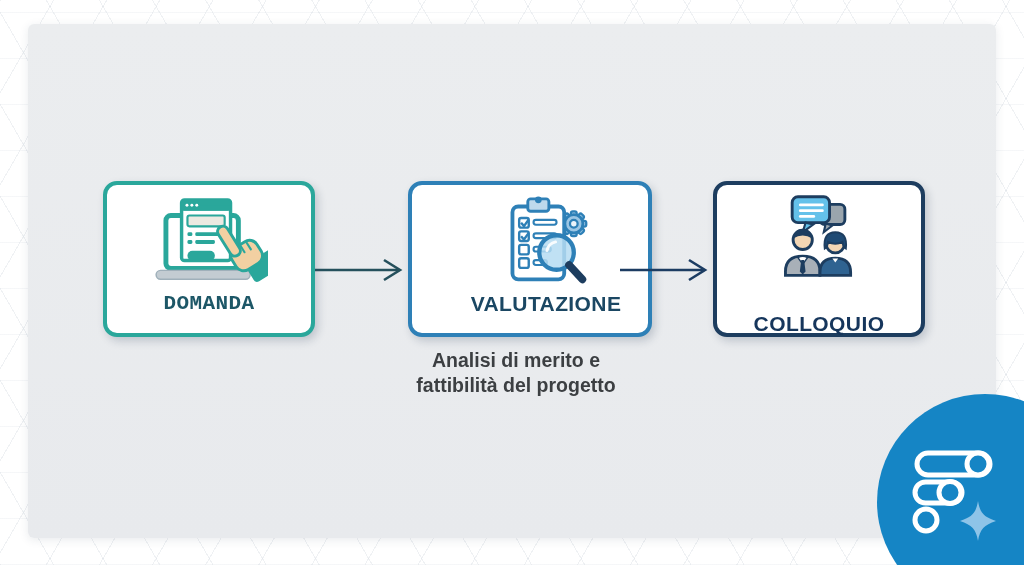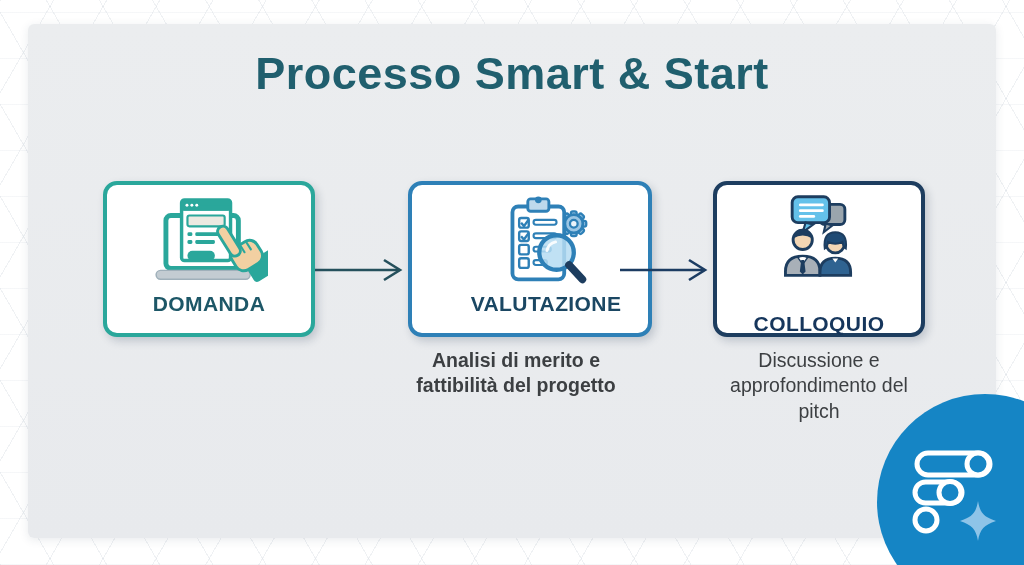--- a/index.html
+++ b/index.html
@@ -49,23 +49,22 @@
   .desc-3{left:711px;width:216px;}
   .logo{position:absolute;left:862px;top:388px;width:240px;height:240px;}
 </style>
 </head>
 <body>
 
 <div class="canvas">
 
   <div class="panel"></div>
 
-  <h1 class="title">Processo Smart &amp; Start</h1>
 
-  <div class="card card-1" style="border-color: rgb(42, 167, 155);">
+  <div class="card card-1" style="border-color: rgb(42, 167, 155); font-family: Liberation Mono, monospace;">
     <div class="icon-wrap">
       <svg width="118" height="94" viewBox="0 0 120 96">
         <rect x="16" y="22" width="74" height="54" rx="5" fill="#ffffff" stroke="#2aa79b" stroke-width="5"></rect>
         <rect x="6" y="78" width="96" height="9" rx="4.5" fill="#c3ccd2" stroke="#9fb0ba" stroke-width="1.5"></rect>
         <rect x="32" y="6" width="50" height="62" rx="3" fill="#ffffff" stroke="#2aa79b" stroke-width="3.5"></rect>
         <rect x="32" y="6" width="50" height="11" rx="3" fill="#2aa79b"></rect>
         <rect x="32" y="12" width="50" height="5" fill="#2aa79b"></rect>
         <circle cx="37.5" cy="11.5" r="1.5" fill="#ffffff"></circle>
         <circle cx="42.5" cy="11.5" r="1.5" fill="#ffffff"></circle>
         <circle cx="47.5" cy="11.5" r="1.5" fill="#ffffff"></circle>
@@ -150,21 +149,20 @@
         <path d="M56,88 v-3 q0,-15 16,-15 q16,0 16,15 v3 z" fill="#2f6391" stroke="#1d3d5f" stroke-width="3"></path>
         <path d="M69,70.5 l3,4 l3,-4 z" fill="#ffffff"></path>
         <circle cx="72" cy="55" r="9.5" fill="#f3d6b4" stroke="#1d3d5f" stroke-width="3"></circle>
         <path d="M61,60 q-2,-17 11,-17 q13,0 11,17 q-3,-2 -3.5,-7 q-7.5,4 -15,0 q-0.5,5 -3.5,7 z" fill="#1f4a74" stroke="#1d3d5f" stroke-width="2"></path>
       </svg>
     </div>
     <div class="card-label" style="color: rgb(22, 54, 92);">COLLOQUIO</div>
   </div>
 
   <div class="desc desc-2">Analisi di merito e fattibilità del progetto</div>
-  <div class="desc desc-3">Discussione e approfondimento del pitch</div>
 
   <svg class="logo" viewBox="0 0 240 240">
     <circle cx="123" cy="114" r="108" fill="#1585c5"></circle>
     <g fill="none" stroke="#ffffff" stroke-width="5">
       <rect x="55" y="65" width="73" height="22" rx="11"></rect>
       <circle cx="116" cy="76" r="11" fill="#1585c5"></circle>
       <rect x="53" y="94" width="47" height="21" rx="10.5"></rect>
       <circle cx="88" cy="104.5" r="11" fill="#1585c5"></circle>
       <circle cx="64" cy="132" r="11"></circle>
     </g>

